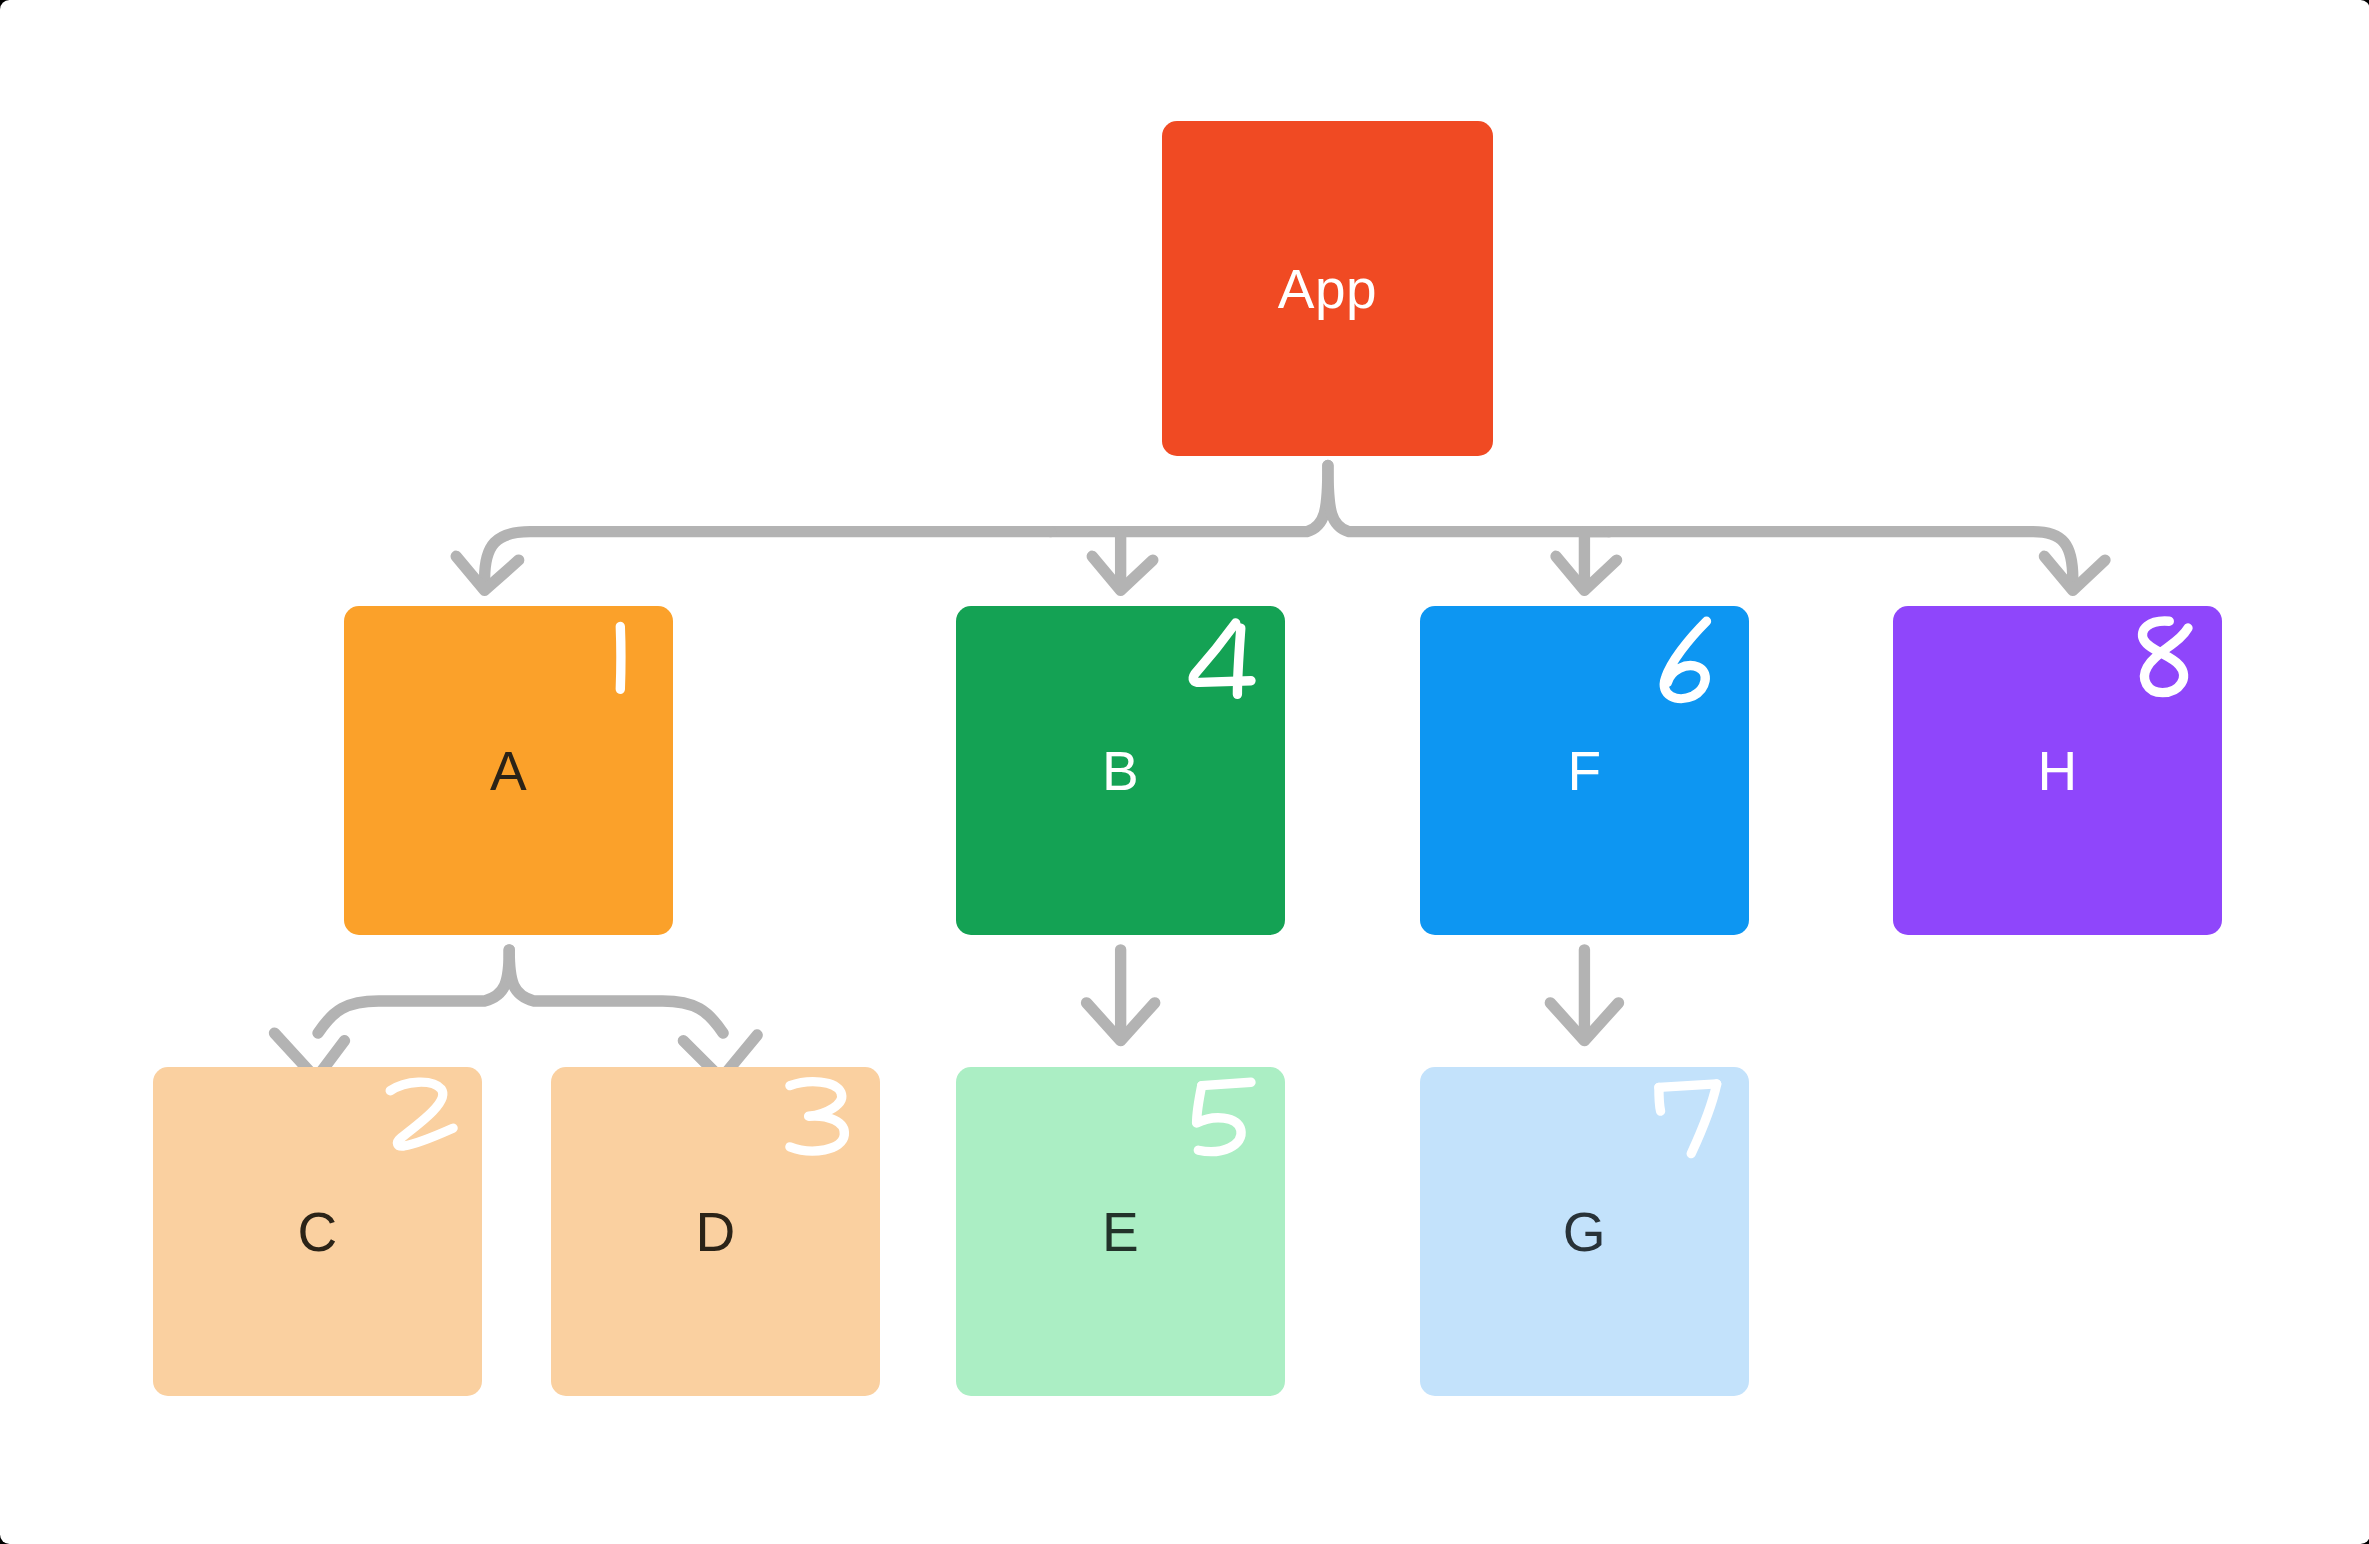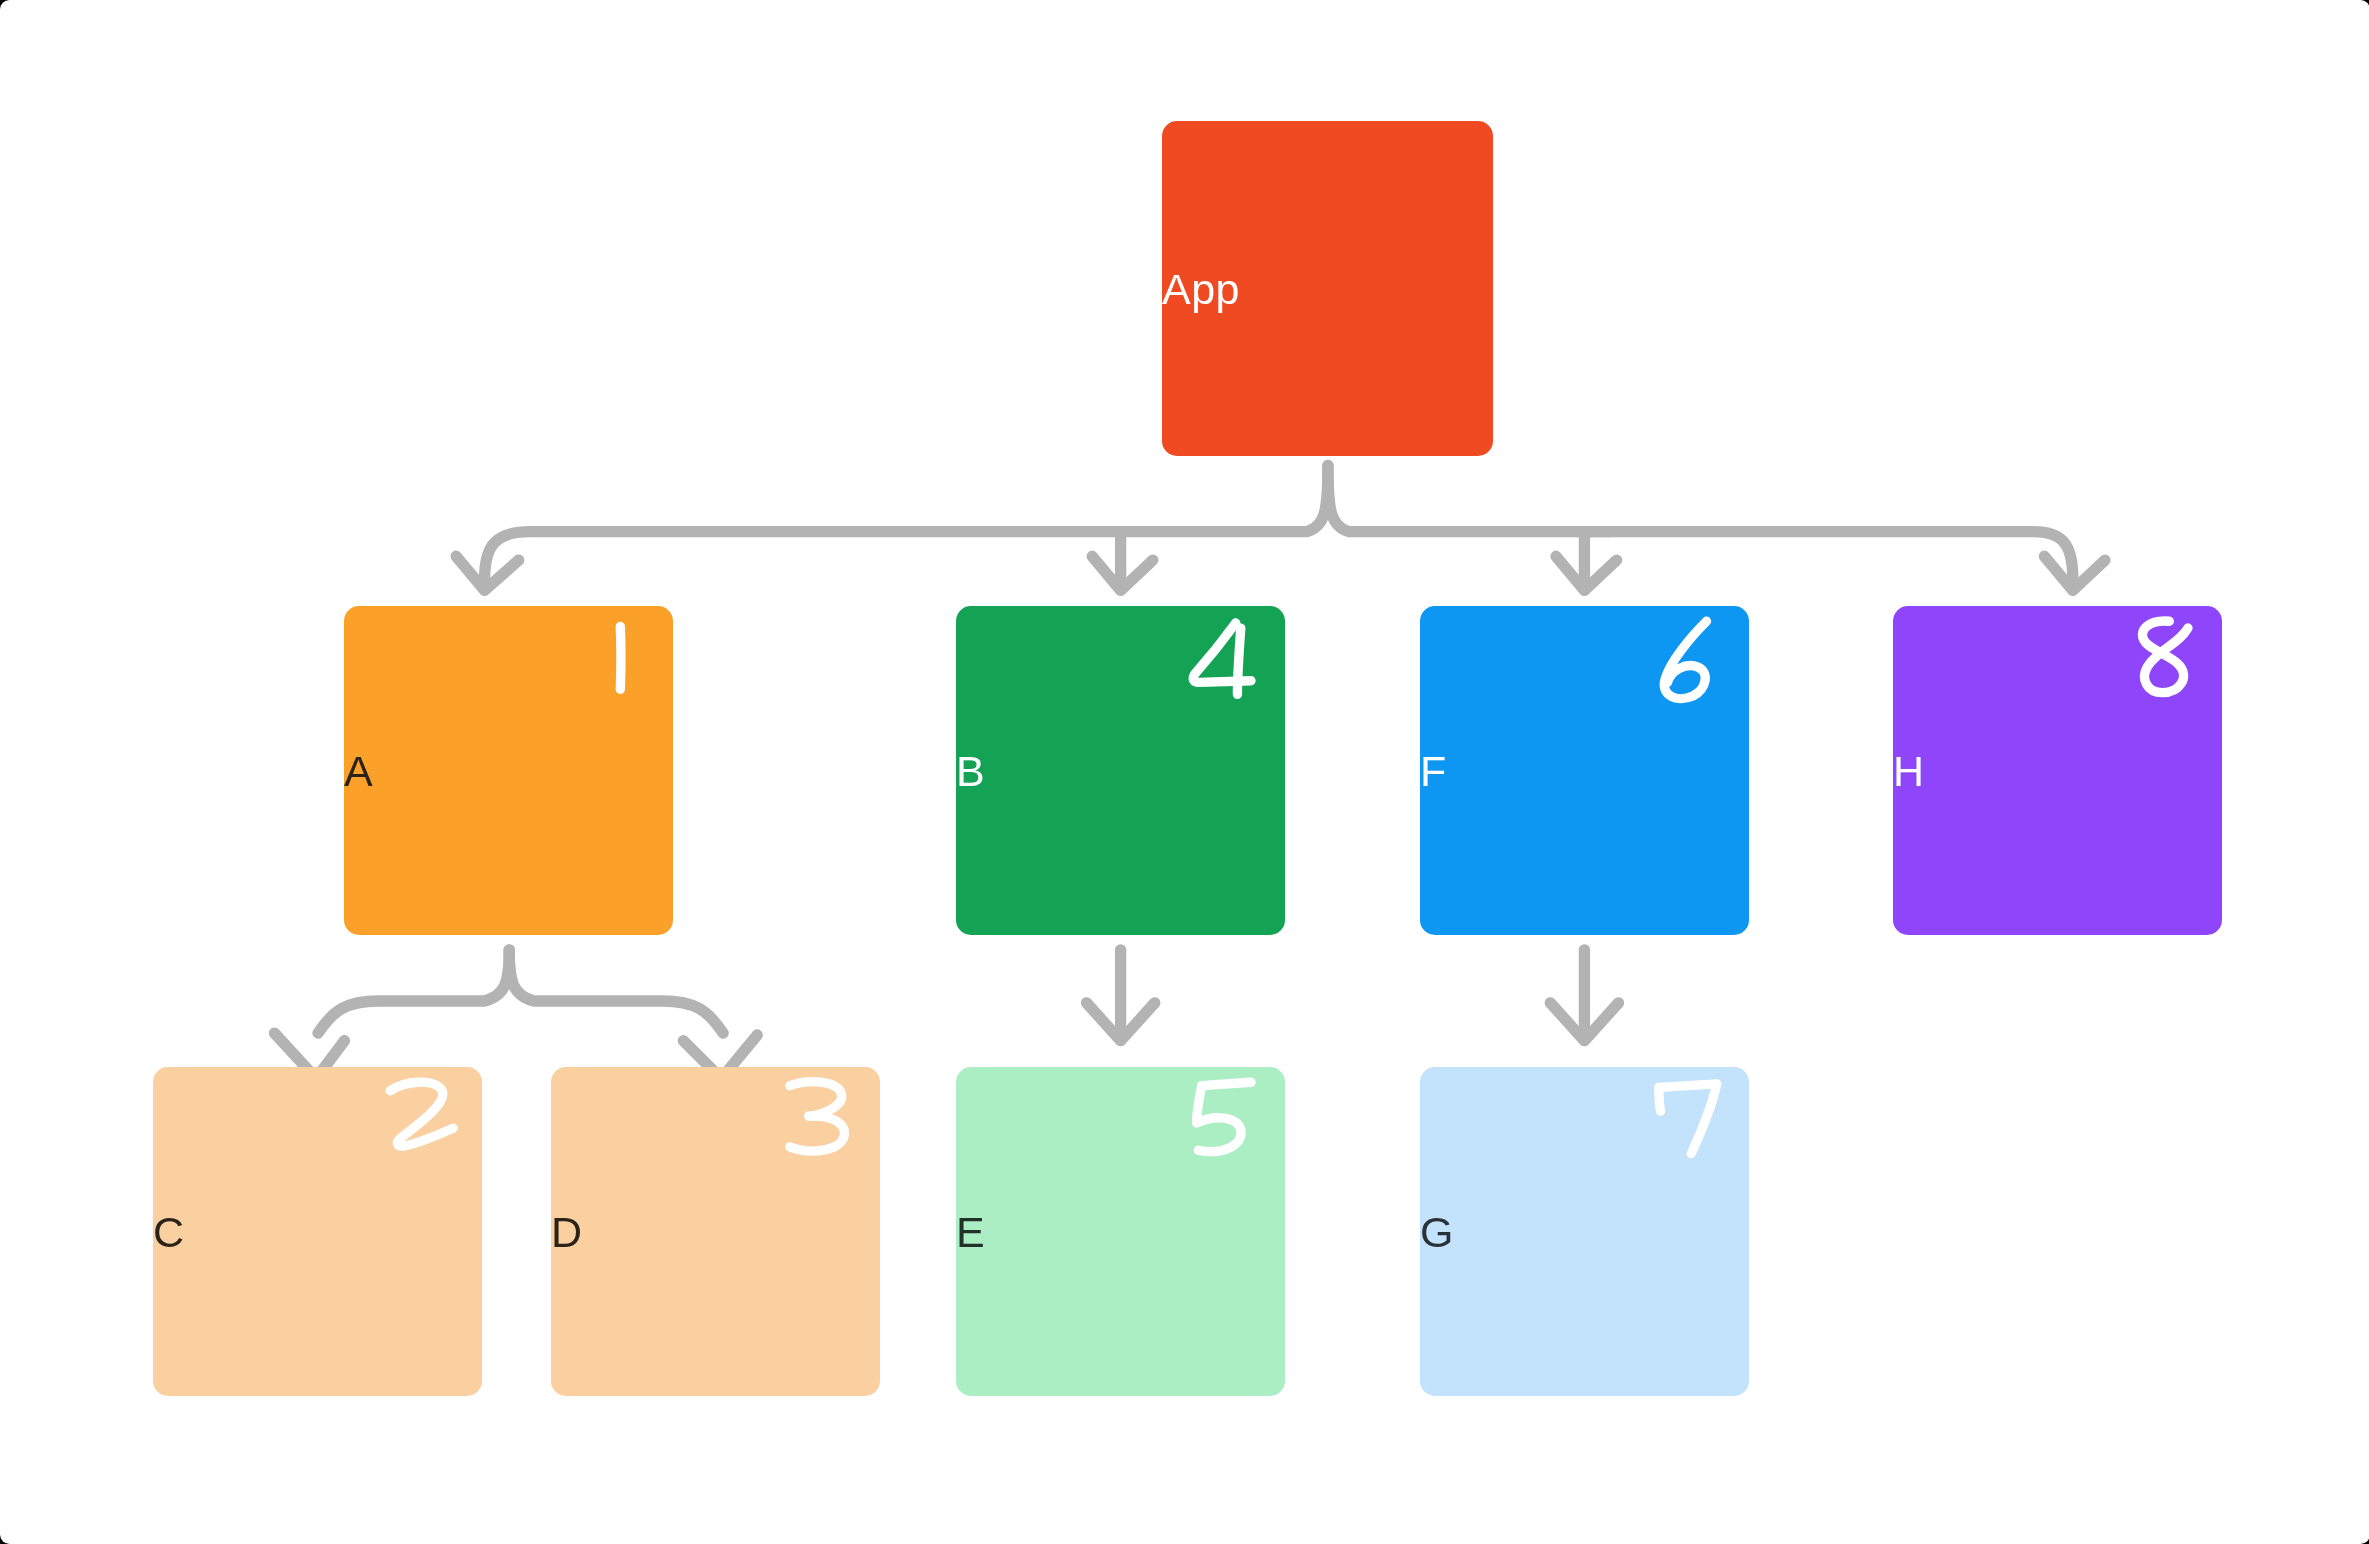--- a/index.html
+++ b/index.html
@@ -30,22 +30,22 @@
     position: absolute;
     border-radius: 15px;
     box-sizing: border-box;
   }
   .node-label {
     position: absolute;
     left: 0;
     right: 0;
     top: 50%;
     transform: translateY(-50%);
-    text-align: left;
-    font-size: 43px;
+    text-align: center;
+    font-size: 55px;
     font-weight: 400;
     line-height: 1;
     letter-spacing: 0.5px;
   }
   .node-annotation {
     position: absolute;
     right: 17px;
     top: 5.7px;
     width: 85px;
     height: 95px;

